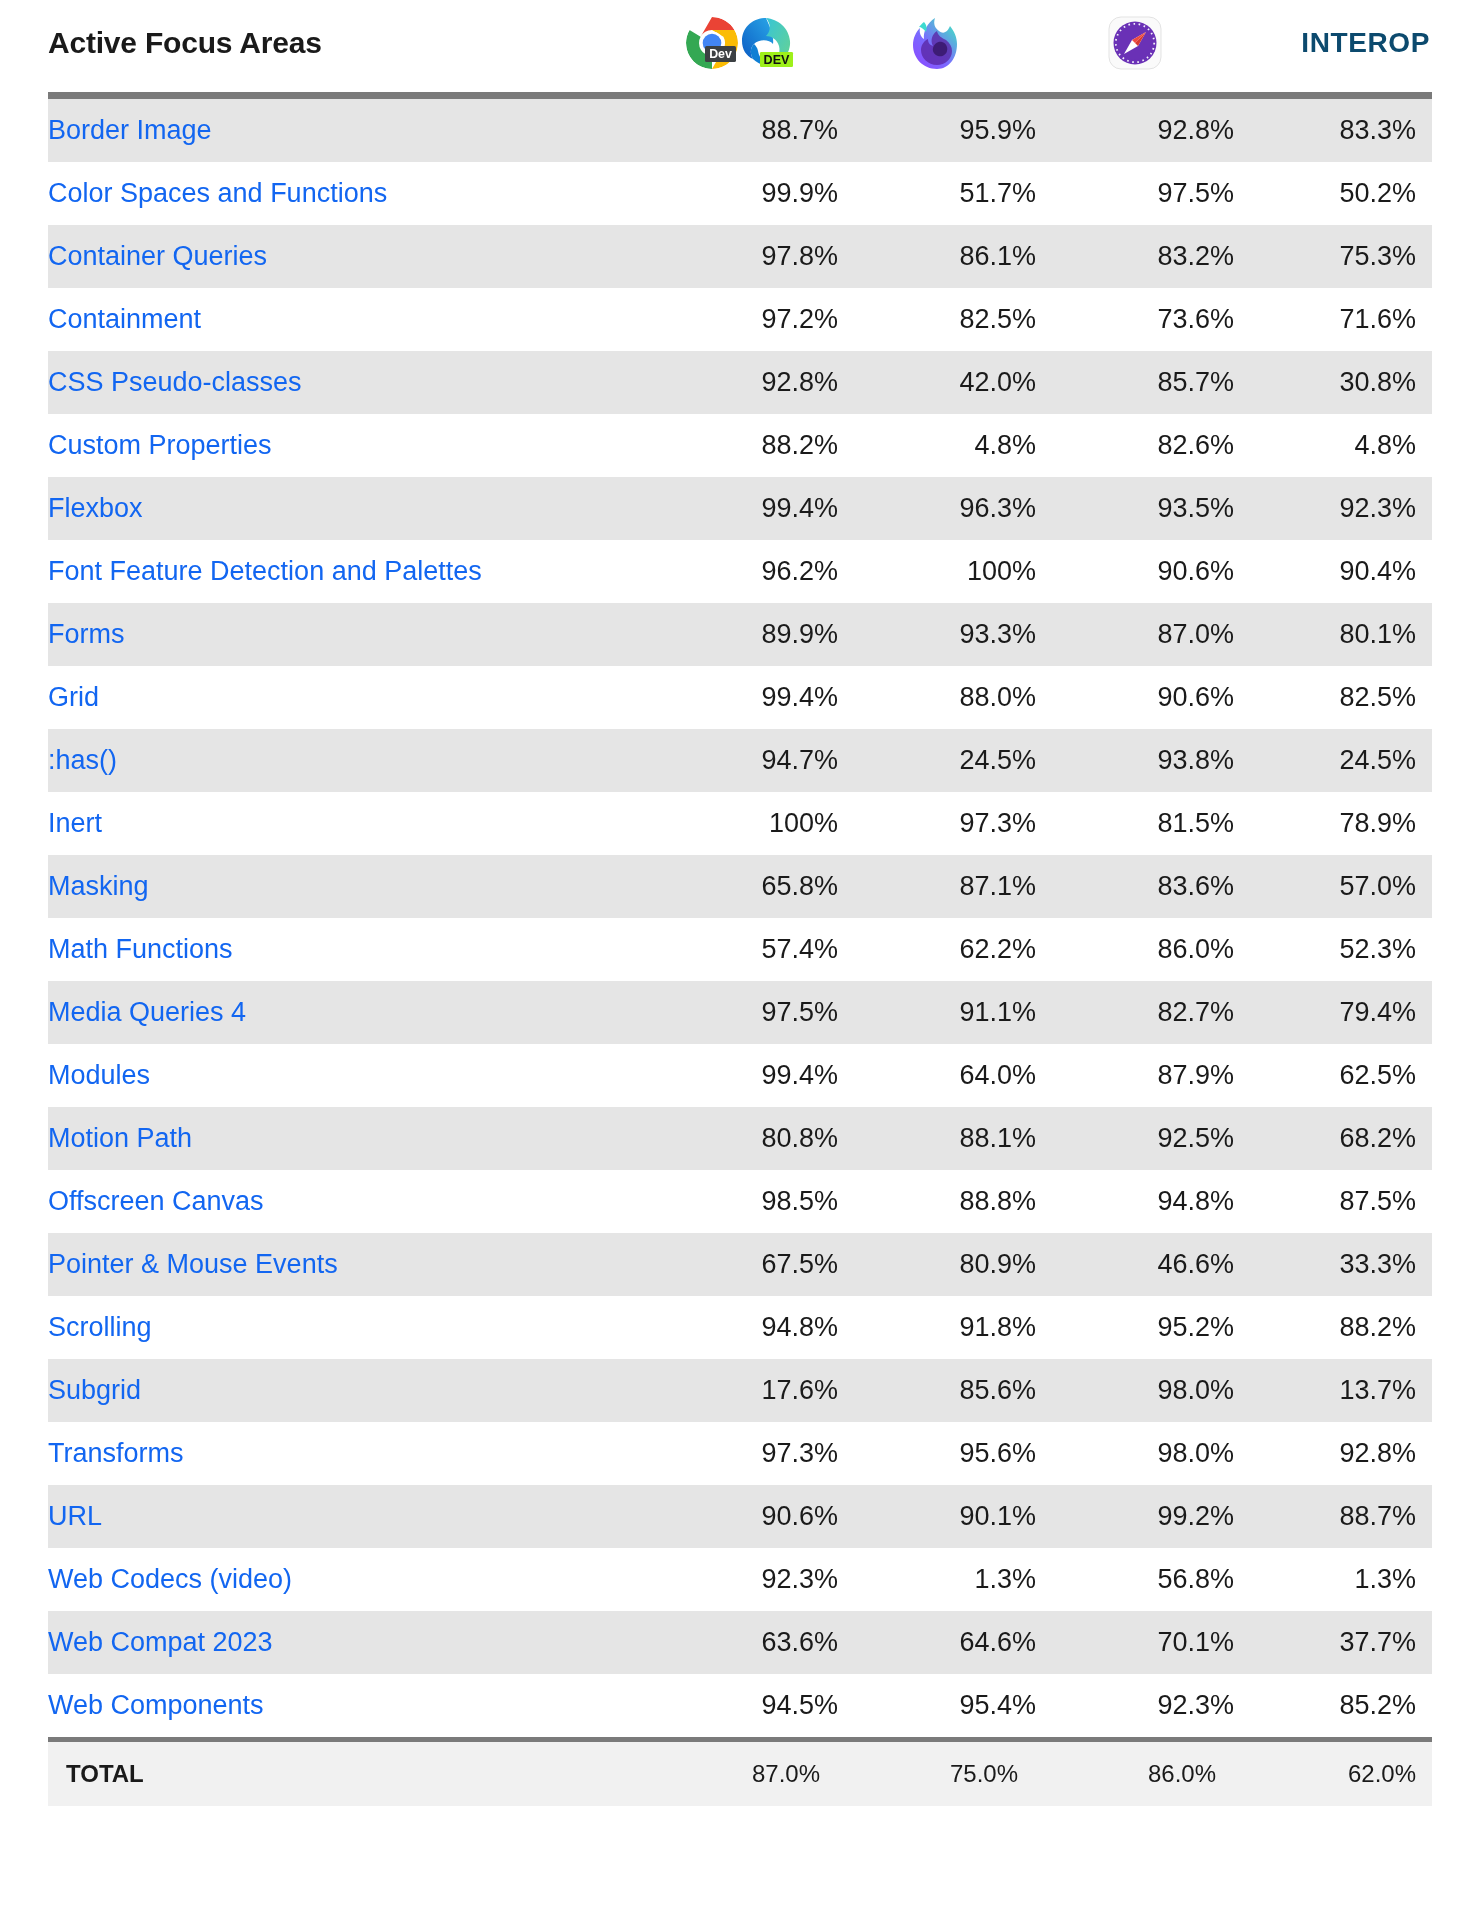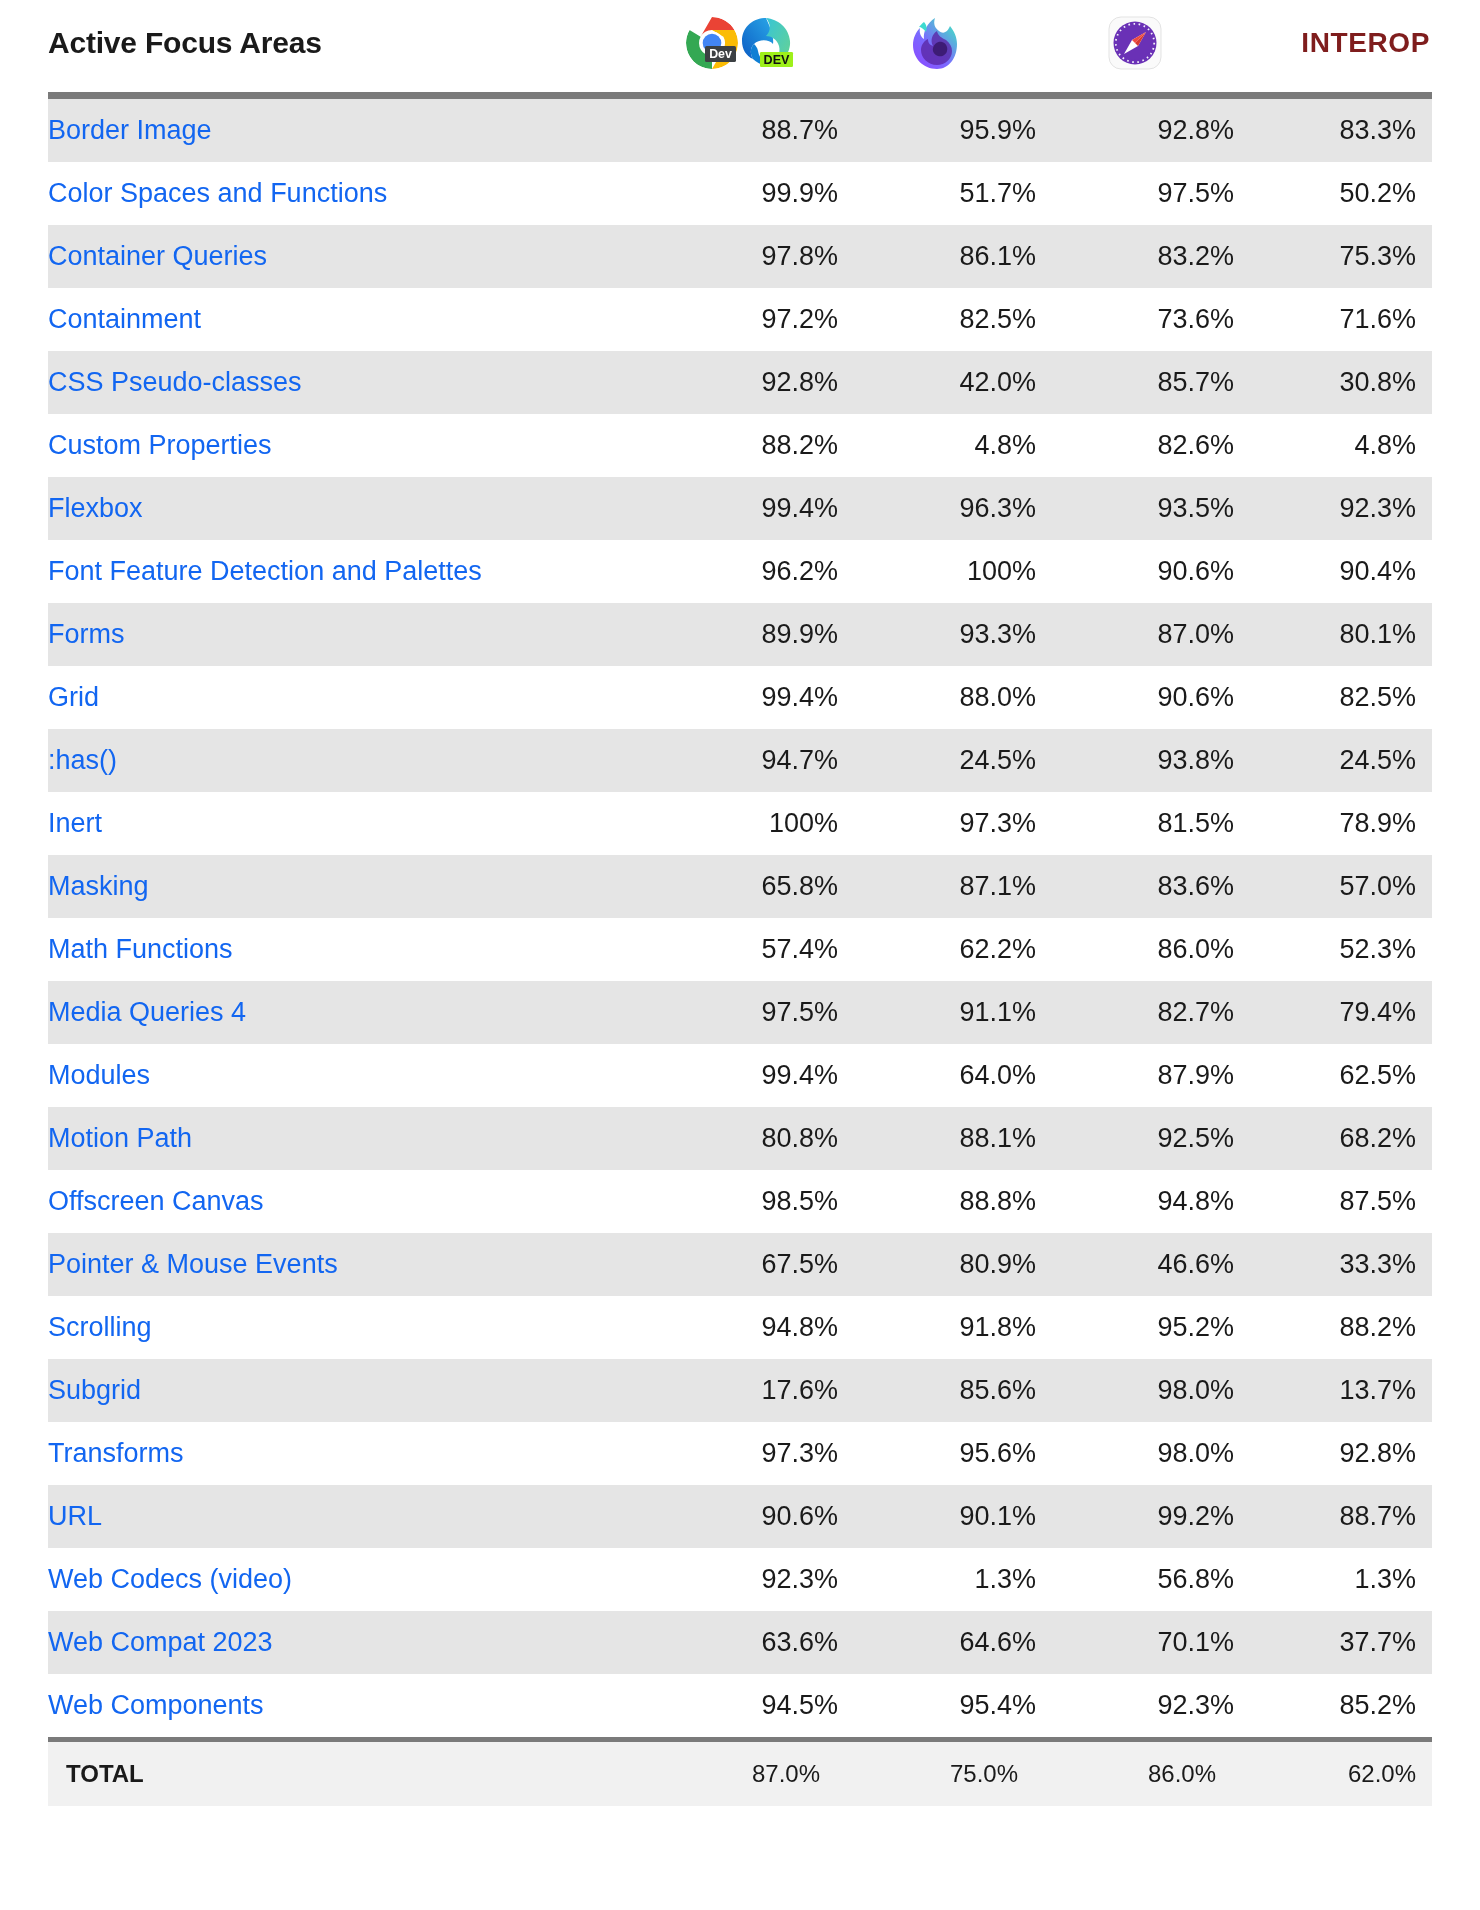--- a/index.html
+++ b/index.html
@@ -47,21 +47,21 @@
     font-size: 30px;
     font-weight: bold;
     color: #1a1a1a;
     letter-spacing: -0.2px;
     white-space: nowrap;
   }
   .interop-word {
     font-size: 28px;
     font-weight: bold;
     letter-spacing: 0.6px;
-    color: #7f1d1d;
+    color: #0c4a6e;
   }
 
   .icon-pair { display: flex; align-items: center; gap: 4px; justify-content: flex-end; }
 
   .brand-icon { display: block; }
 
   
   .thick-rule td {
     padding: 0;
     height: 7px;

